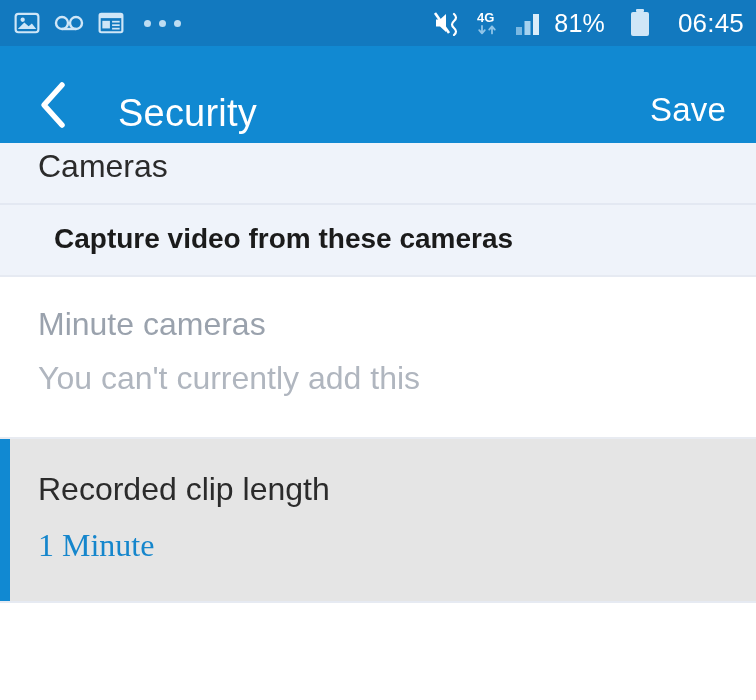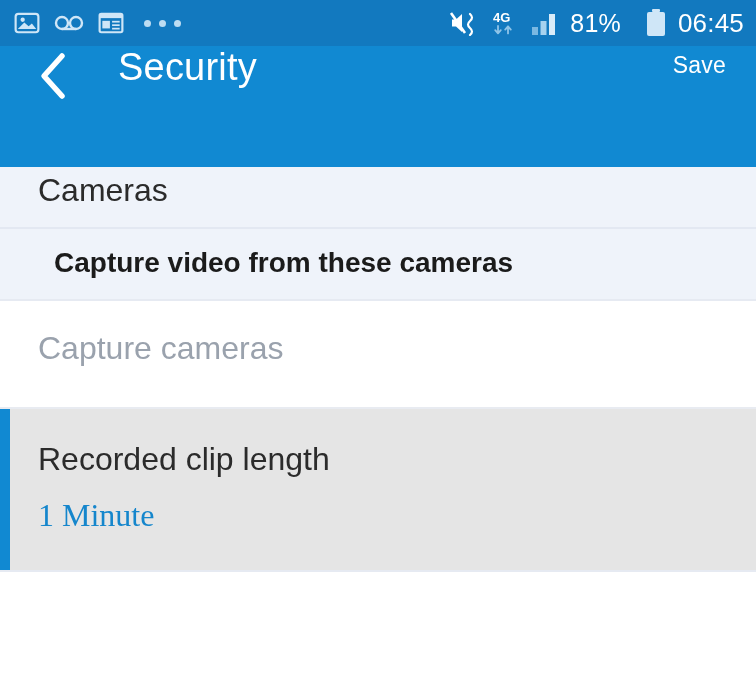--- a/index.html
+++ b/index.html
@@ -60,30 +60,30 @@
     border-radius: 50%;
     background: #bcdcf2;
   }
   .status-text {
     color: #ffffff;
     font-size: 25px;
     letter-spacing: 0.2px;
     white-space: nowrap;
   }
   .pct { margin-right: 15px; }
-  .clock { font-size: 26px; margin-left: 2px; text-align: center; }
+  .clock { font-size: 26px; margin-left: 18px; text-align: center; }
 
   
   .app-bar {
     position: relative;
-    height: 121px;
+    height: 97px;
     background: #1189d2;
     display: flex;
-    align-items: flex-start;
-    padding: 0 28px 0 26px;
+    align-items: flex-end;
+    padding: 0 28px 8px 26px;
     box-sizing: border-box;
   }
   .back-btn {
     width: 54px;
     height: 60px;
     display: flex;
     align-items: center;
     justify-content: center;
     cursor: pointer;
     flex: 0 0 auto;
@@ -92,21 +92,21 @@
     color: #ffffff;
     font-size: 38px;
     font-weight: 400;
     margin-left: 38px;
     letter-spacing: 0.2px;
     white-space: nowrap;
   }
   .save-btn {
     margin-left: auto;
     color: #ffffff;
-    font-size: 23px;
+    font-size: 33px;
     letter-spacing: 0.2px;
     cursor: pointer;
     white-space: nowrap;
     padding: 6px 2px;
   }
 
   
   .content {
     position: relative;
     background: #ffffff;
@@ -287,21 +287,22 @@
 
     <div class="section-header">
       <span class="label">Cameras</span>
     </div>
 
     <div class="toggle-row">
       <span class="label">Capture video from these cameras</span>
     </div>
 
     <div class="disabled-block">
-      <div class="primary">Capture cameras</div>
+      <div class="primary">Minute cameras</div>
+      <div class="secondary">You can't currently add this</div>
     </div>
 
     <div class="accent-card">
       <div class="accent-bar"></div>
       <div class="title">Recorded clip length</div>
       <div class="value">1 Minute</div>
     </div>
 
     <div class="filler"></div>
   </div>

